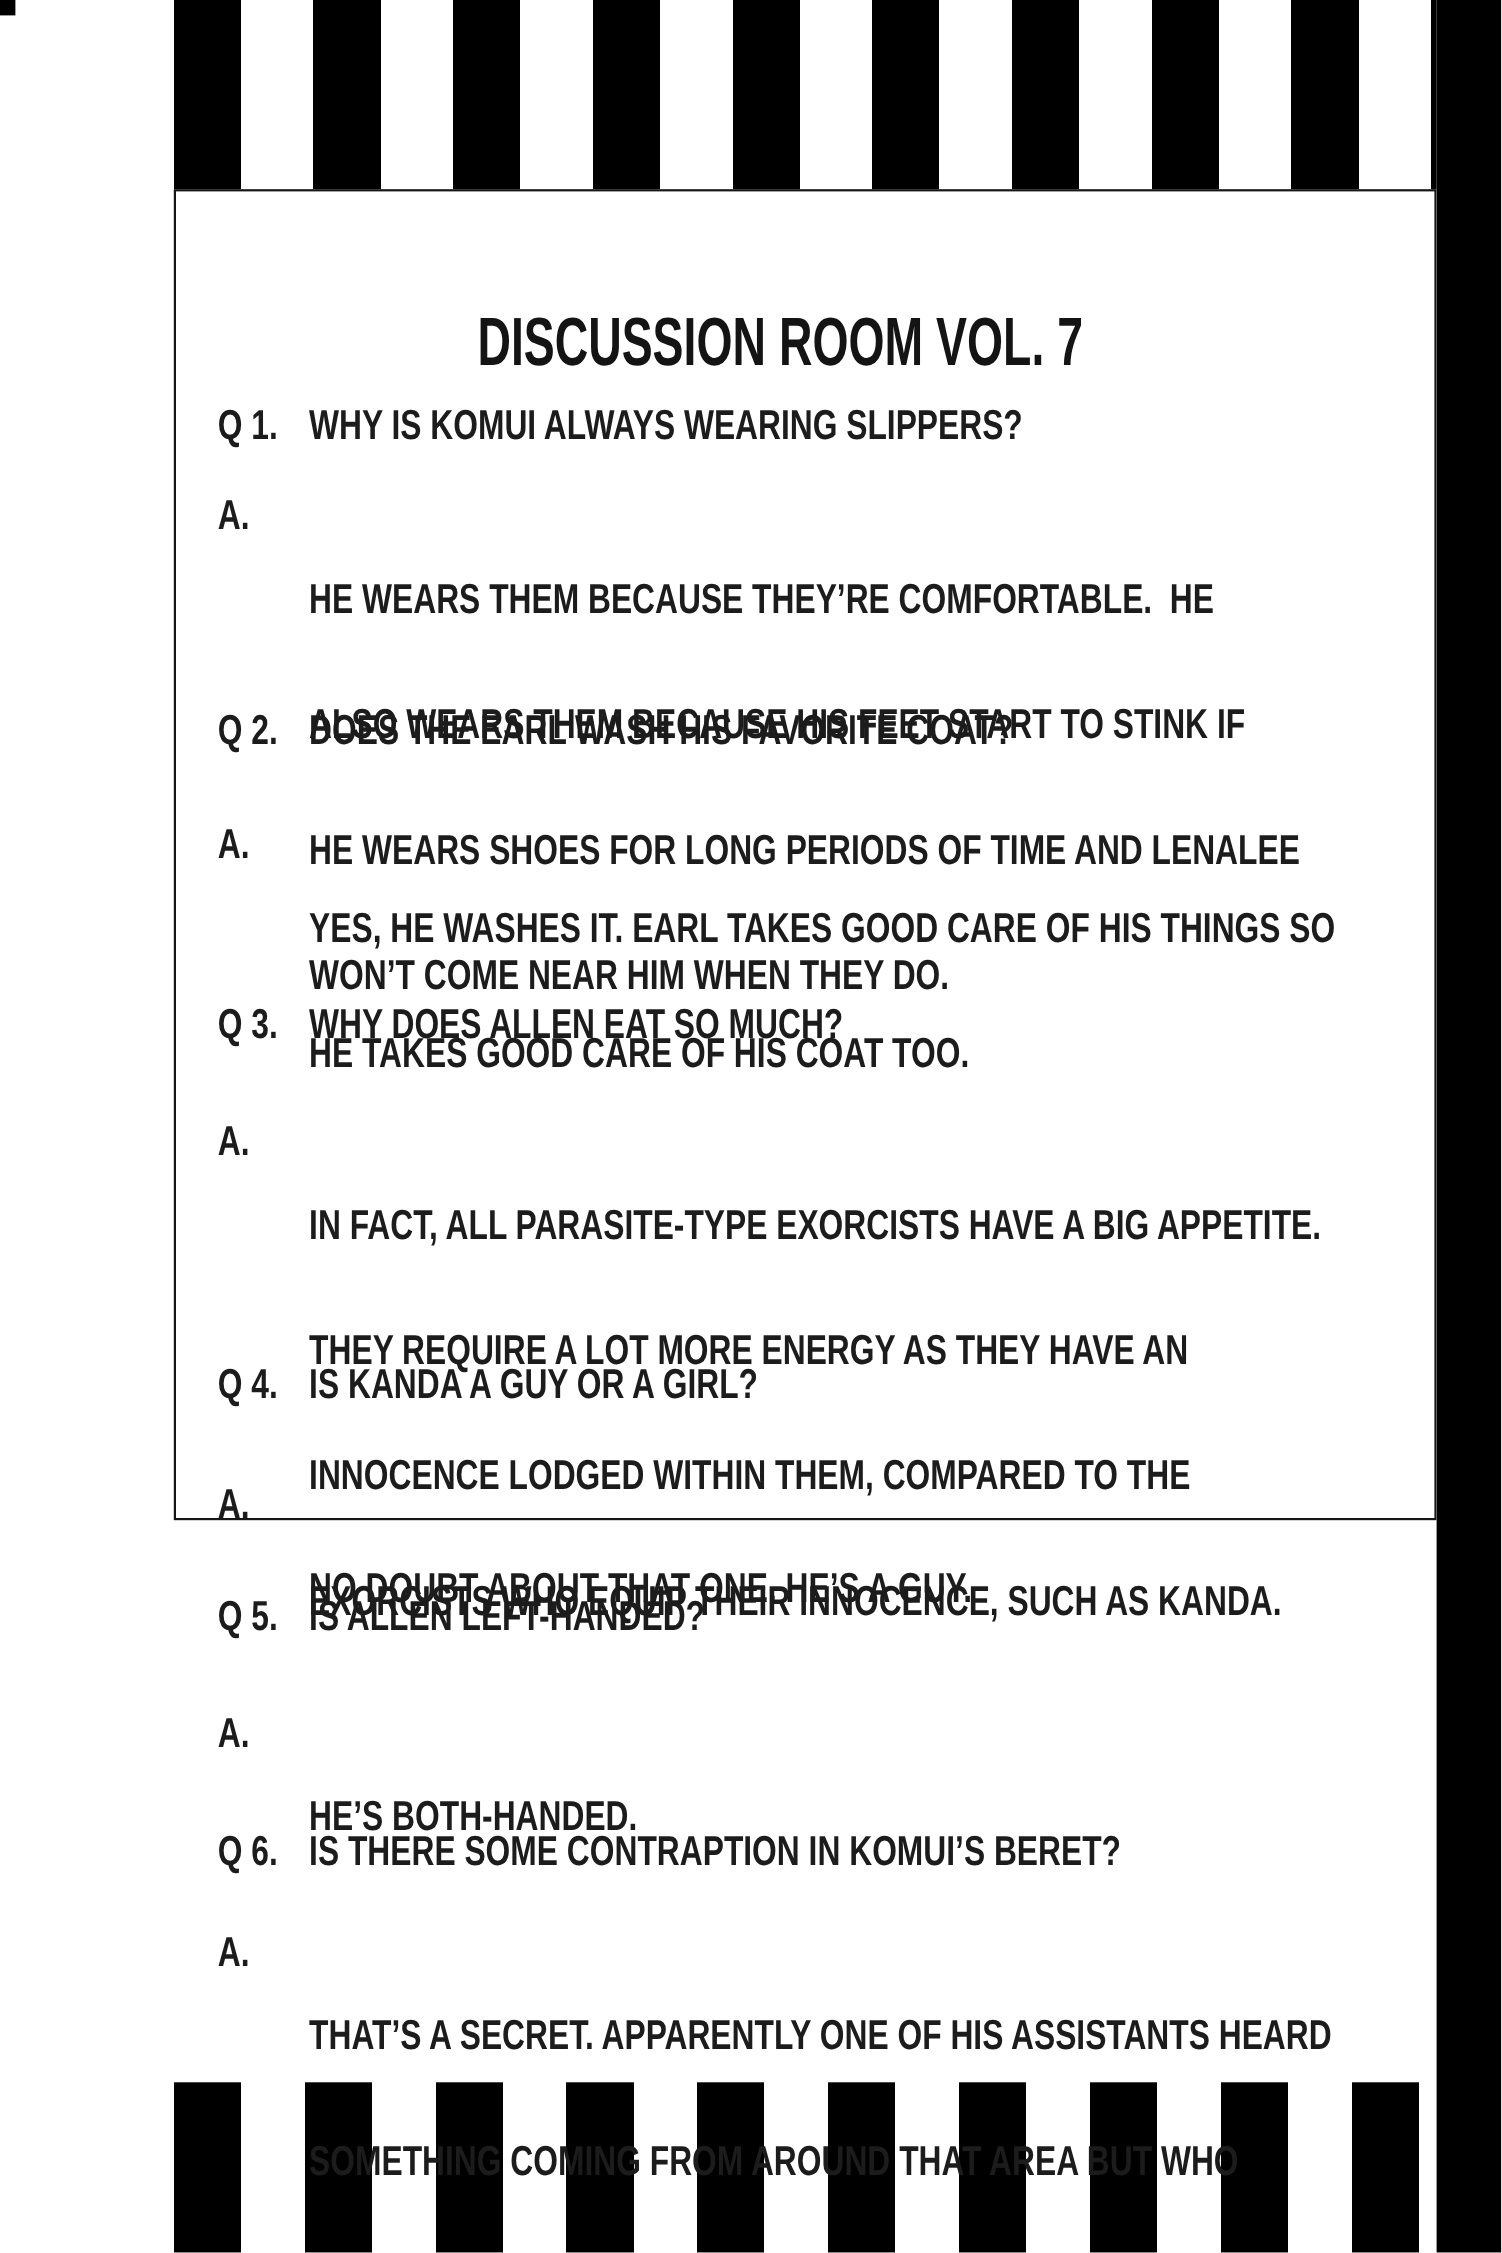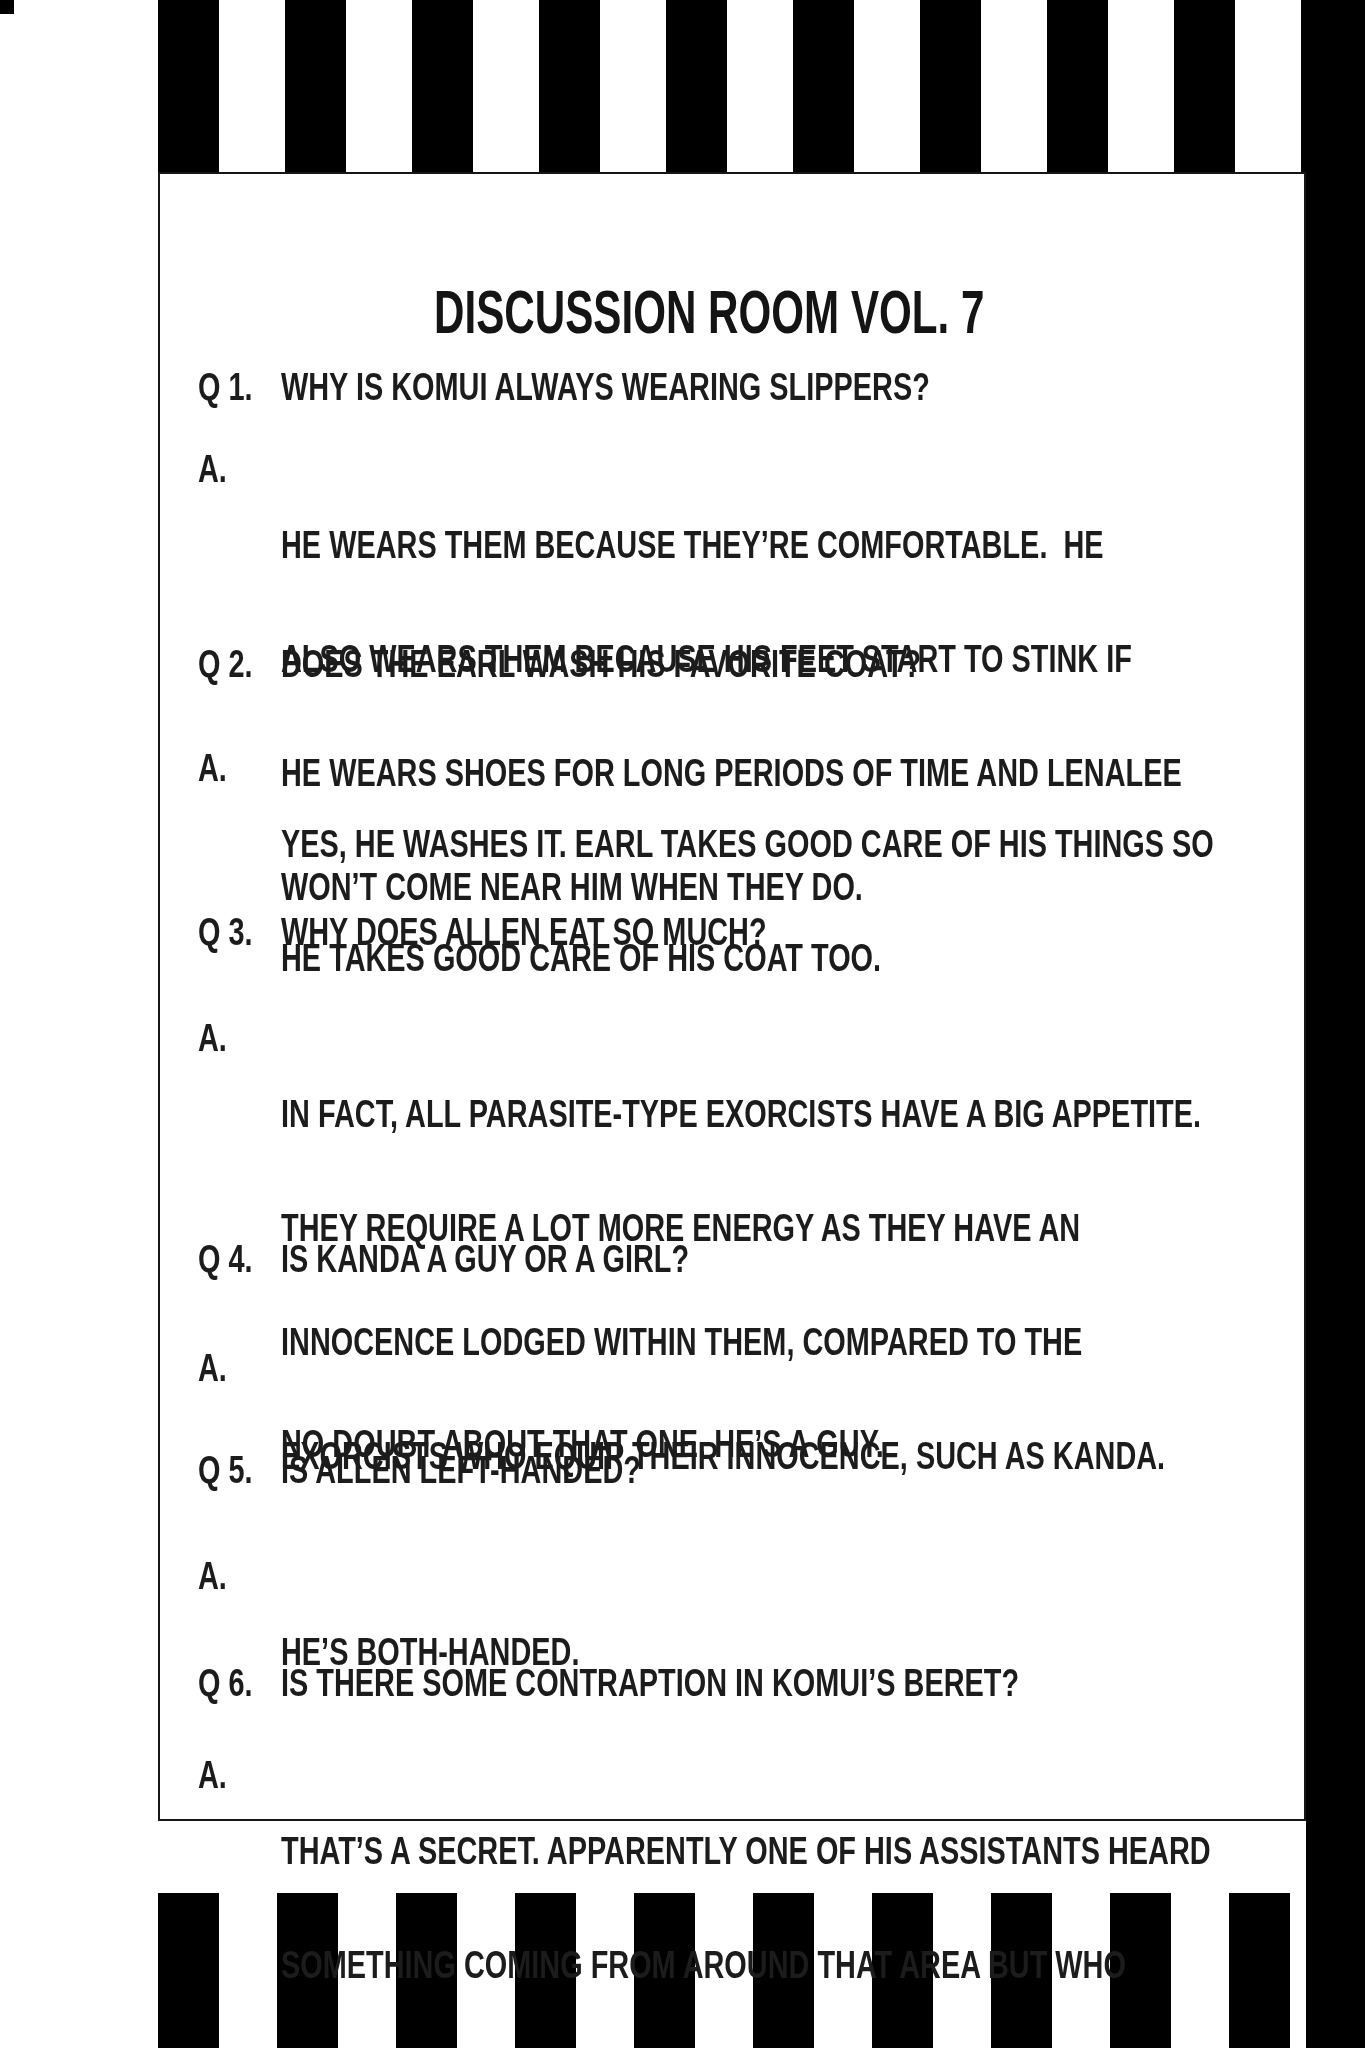--- a/index.html
+++ b/index.html
@@ -6,21 +6,21 @@
   .sheet{
     position:relative;width:1365px;height:2048px;background:#ffffff;
     overflow:hidden;font-family:"Liberation Sans",sans-serif;font-weight:bold;color:#1c1c1c;
   }
   .stripes{position:absolute;left:158px;width:1148px;}
   .stripes-top{top:0;height:174px;background:repeating-linear-gradient(90deg,#000 0 61px,#fff 61px 127px);}
   .stripes-bottom{top:1893px;height:155px;background:repeating-linear-gradient(90deg,#000 0 61px,#fff 61px 119px);}
   .right-band{position:absolute;left:1306px;top:0;width:59px;height:2048px;background:#000;}
   .corner-speck{position:absolute;left:0;top:0;width:14px;height:14px;background:#000;}
   .page{
-    position:absolute;left:158px;top:172px;width:1148px;height:1649px;
+    position:absolute;left:158px;top:172px;width:1148px;height:1210px;
     background:#fff;border:2px solid #161616;box-sizing:border-box;
   }
   .title{
     position:absolute;left:274px;top:107px;font-size:62px;line-height:62px;
     white-space:pre;transform:scaleX(0.68);transform-origin:0 0;color:#141414;
   }
   .row{position:absolute;left:0;width:100%;height:0;}
   .lbl{
     position:absolute;left:38px;top:0;font-size:38px;line-height:38px;
     white-space:pre;transform:scaleX(0.76);transform-origin:0 0;

